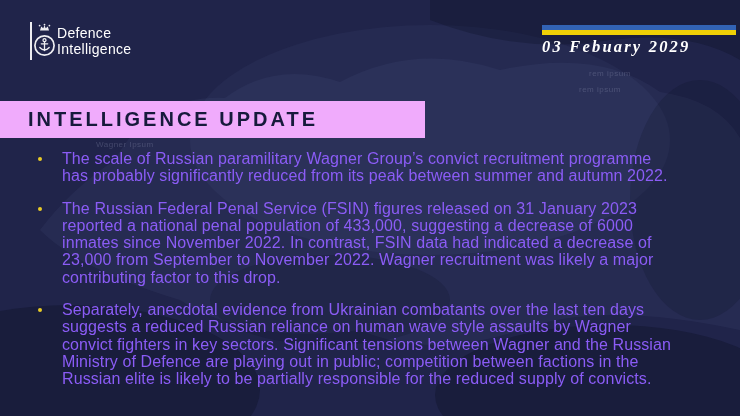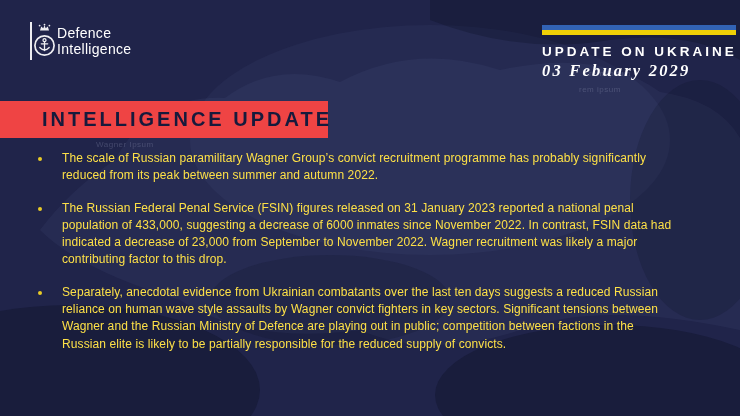--- a/index.html
+++ b/index.html
@@ -37,46 +37,46 @@
     margin-top:2px;
     color:#ffffff;
     font-family:"Liberation Serif", serif;
     font-style:italic;font-weight:700;
     font-size:16.5px;letter-spacing:2.2px;
     white-space:nowrap;
   }
   
   .banner{
     position:absolute;left:0;top:101px;
-    width:328px;height:37px;
-    background:#ef4444;
+    width:425px;height:37px;
+    background:#f0abfc;
     display:flex;align-items:center;
-    padding-left:42px;box-sizing:border-box;
+    padding-left:28px;box-sizing:border-box;
   }
   .banner-title{
     color:#161a3c;font-weight:700;font-size:20px;letter-spacing:3px;white-space:nowrap;
   }
   
   .bullets{
     position:absolute;left:38px;top:150px;width:640px;
     list-style:none;margin:0;padding:0;
   }
   .bullets li{
     display:flex;
     margin-bottom:15px;
   }
   .dot{
     flex:0 0 auto;
     width:4px;height:4px;border-radius:50%;
     background:#e9cb25;
     margin:7px 20px 0 0;
   }
   .bullet-text{
-    color:#fde047;
-    font-size:12px;line-height:17.3px;
+    color:#8b5cf6;
+    font-size:16px;line-height:17.3px;
     letter-spacing:0.1px;
     max-width:616px;
   }
 </style>
 </head>
 <body>
 
 <div class="slide">
 
   <svg class="bg-layer" viewBox="0 0 740 416" aria-hidden="true">
@@ -112,21 +112,20 @@
       <div>Defence</div>
       <div>Intelligence</div>
     </div>
   </div>
 
   <div class="right-block">
     <div class="flag">
       <div class="flag-blue"></div>
       <div class="flag-yellow"></div>
     </div>
-    <div class="update-label">UPDATE ON UKRAINE</div>
     <div class="date-line">03 Febuary 2029</div>
   </div>
 
   <div class="banner">
     <span class="banner-title">INTELLIGENCE UPDATE</span>
   </div>
 
   <ul class="bullets">
     <li>
       <span class="dot"></span>

